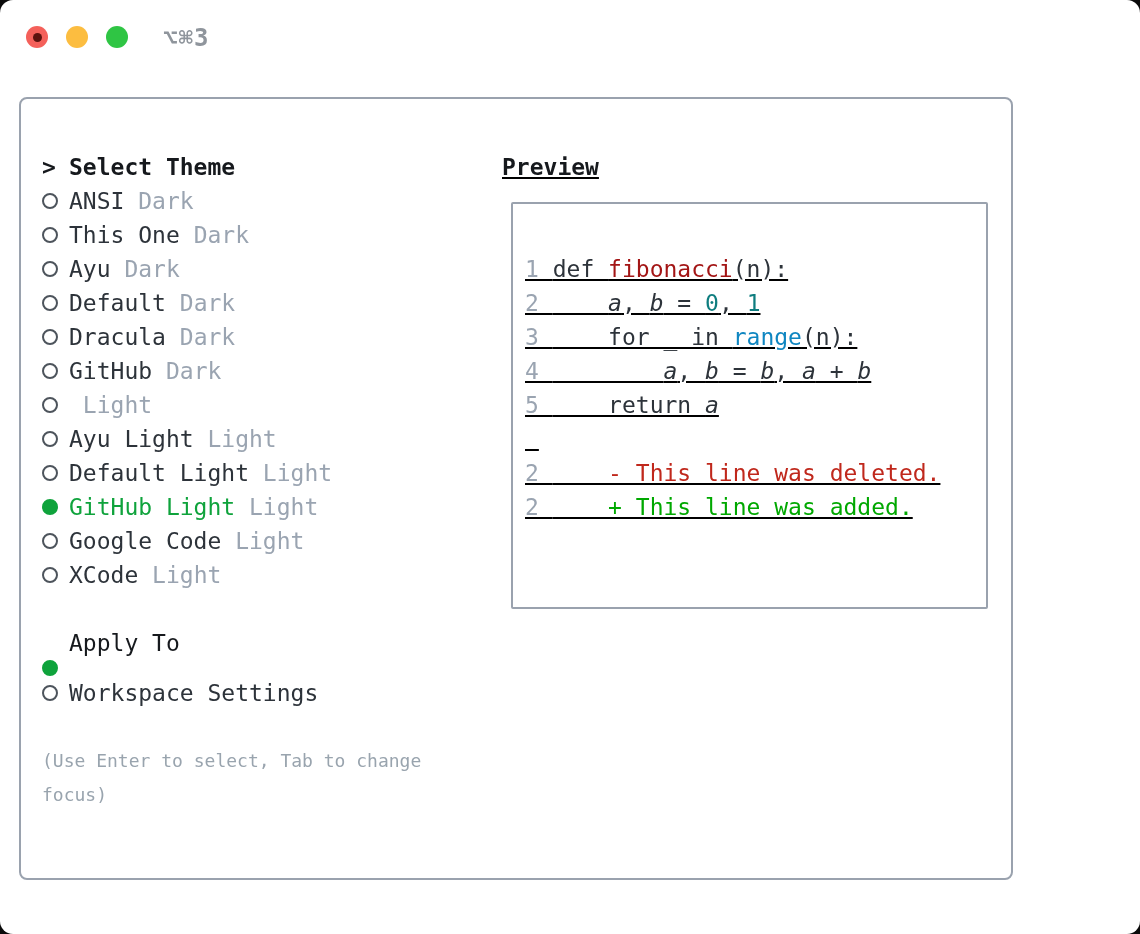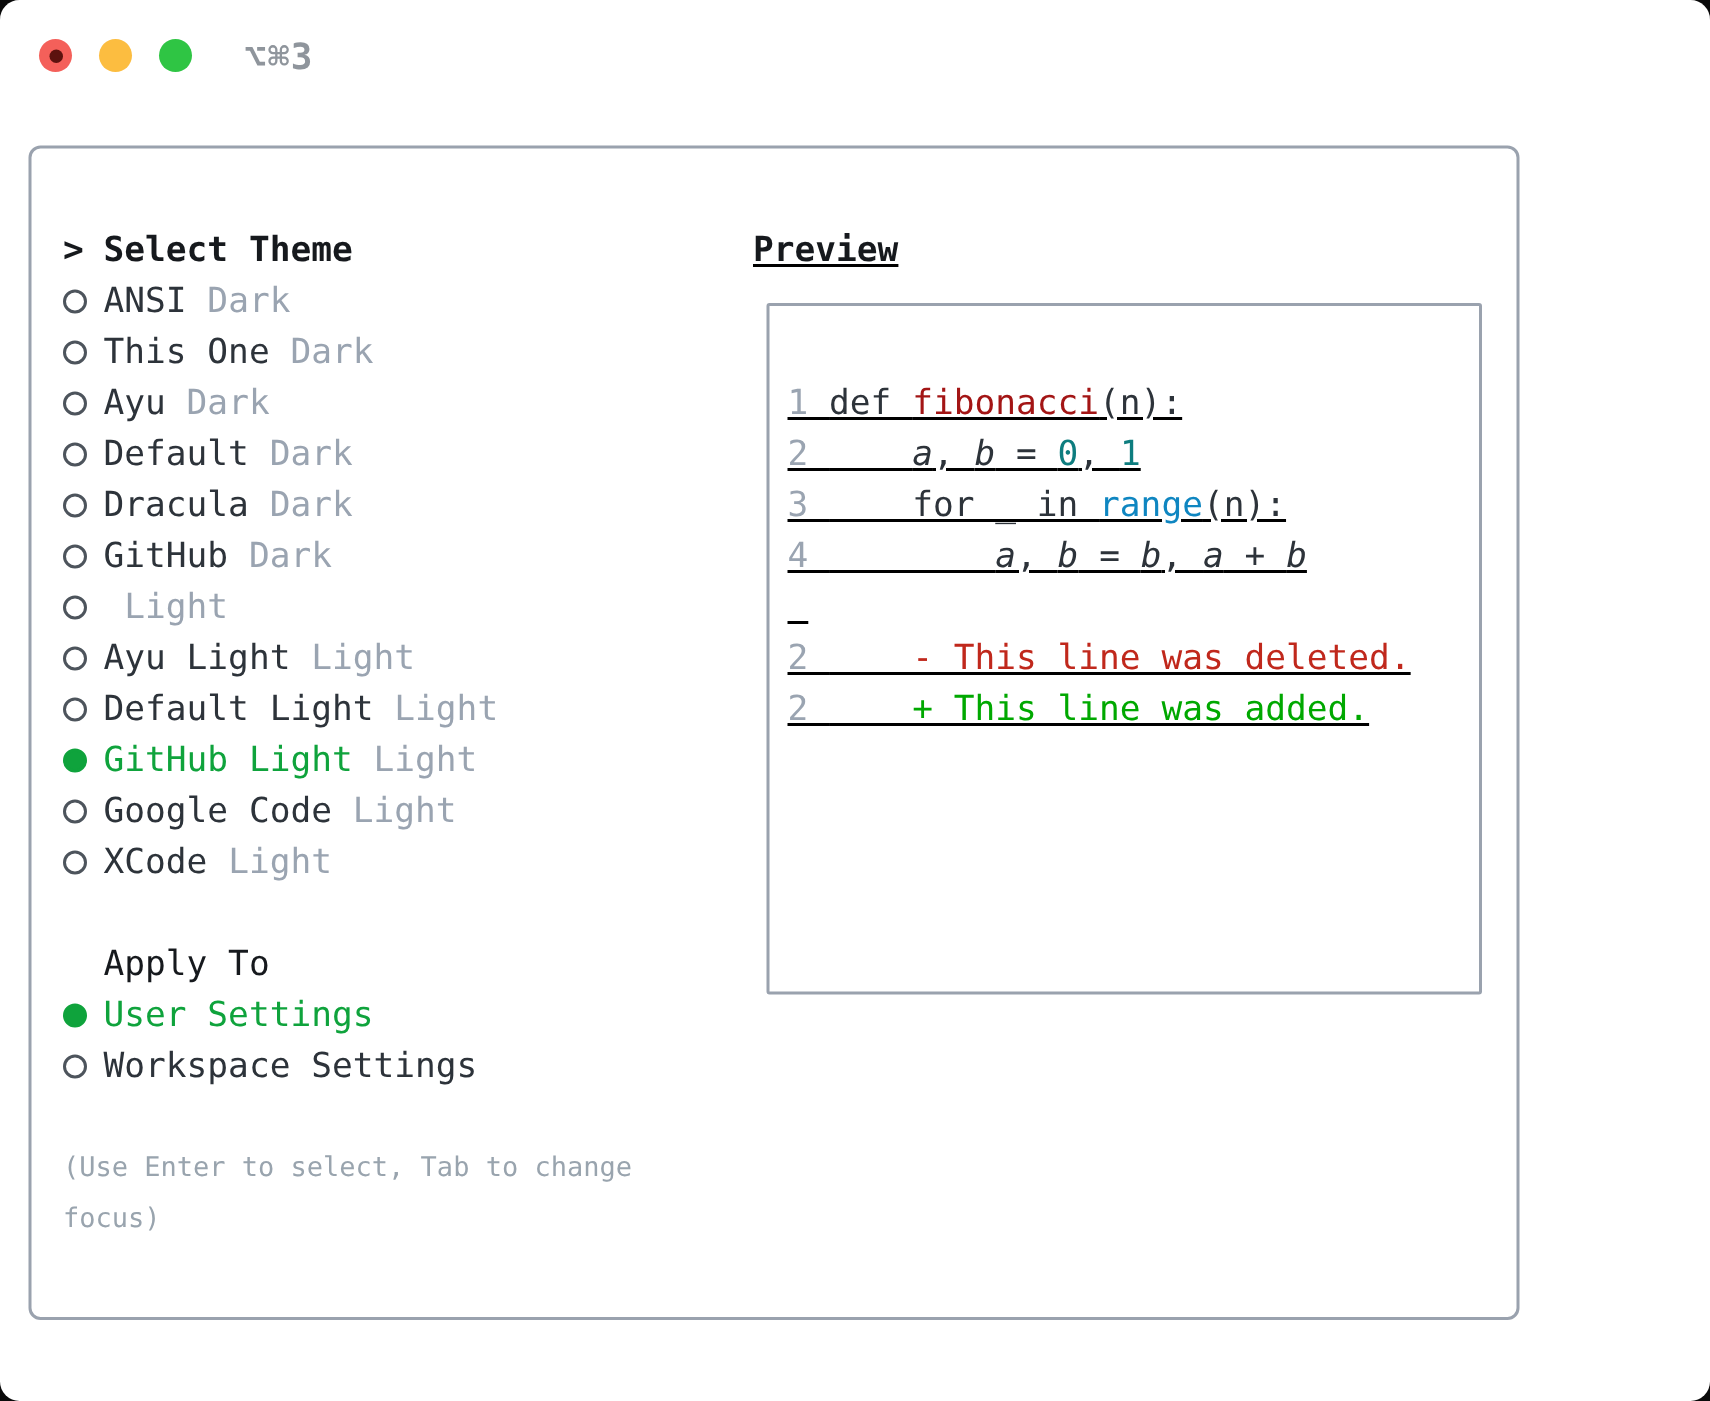--- a/index.html
+++ b/index.html
@@ -46,21 +46,21 @@
   .variant{color:var(--muted,#9aa4b1);}
   .spacer{height:34px;}
   .hint{
     width:430px;line-height:34px;font-size:18px;
     color:var(--hint-gray,#99a4ae);
   }
   
   .preview-title{line-height:34px;font-size:23px;font-weight:bold;color:var(--heading,#16191d);}
   .preview-box{
     box-sizing:border-box;margin-left:9px;margin-top:18px;
-    width:477px;height:461px;
+    width:477px;height:407px;
     border:2px solid var(--border-gray,#9aa2ae);border-radius:2px;
     padding:48px 0 0 12px;background:#fff;overflow:hidden;
   }
   .code-line{white-space:pre;line-height:34px;font-size:23px;color:var(--text,#2d333a);}
   .lineno{color:var(--muted,#9aa4b1);}
   .tk-t{color:var(--text,#2d333a);}
   .tk-fn{color:var(--function-red,#a31515);}
   .tk-v{color:var(--text,#2d333a);font-style:italic;}
   .tk-n{color:var(--number-teal,#0e7d7f);}
   .tk-b{color:var(--builtin-blue,#0f86c1);}
@@ -108,36 +108,37 @@
         </div>
 
       <div class="spacer"></div>
 
       <div class="row">
         <span class="marker"></span>
         <span class="subheader-text">Apply To</span>
       </div>
 
       <div id="apply-list">
-          <div class="row"><span class="marker"><span class="circle sel"></span></span><span class="tname sel-text">User Settings</span></div>
+          <div class="row"><span class="marker"><span class="circle sel"></span></span></div>
           <div class="row"><span class="marker"><span class="circle"></span></span><span class="tname">Workspace Settings</span></div>
         </div>
 
       <div class="spacer"></div>
 
       <div class="hint">(Use Enter to select, Tab to change focus)</div>
     </div>
 
     <div class="right-col">
       <div class="preview-title">Preview</div>
       <div class="preview-box" id="preview-box">
           <div class="code-line"><span class="lineno">1 </span><span class="tk-t">def </span><span class="tk-fn">fibonacci</span><span class="tk-t">(n):</span></div>
           <div class="code-line"><span class="lineno">2 </span><span class="tk-t">    </span><span class="tk-v">a</span><span class="tk-t">, </span><span class="tk-v">b</span><span class="tk-t"> = </span><span class="tk-n">0</span><span class="tk-t">, </span><span class="tk-n">1</span></div>
           <div class="code-line"><span class="lineno">3 </span><span class="tk-t">    for _ in </span><span class="tk-b">range</span><span class="tk-t">(n):</span></div>
           <div class="code-line"><span class="lineno">4 </span><span class="tk-t">        </span><span class="tk-v">a</span><span class="tk-t">, </span><span class="tk-v">b</span><span class="tk-t"> = </span><span class="tk-v">b</span><span class="tk-t">, </span><span class="tk-v">a</span><span class="tk-t"> + </span><span class="tk-v">b</span></div>
+          <div class="code-line"><span class="lineno">5 </span><span class="tk-t">    return </span><span class="tk-v">a</span></div>
           <div class="code-line"><span class="lineno"> </span></div>
           <div class="code-line"><span class="lineno">2 </span><span class="tk-del">    - This line was deleted.</span></div>
           <div class="code-line"><span class="lineno">2 </span><span class="tk-add">    + This line was added.</span></div>
         </div>
     </div>
 
   </div>
 </div>
 
 </body></html>

